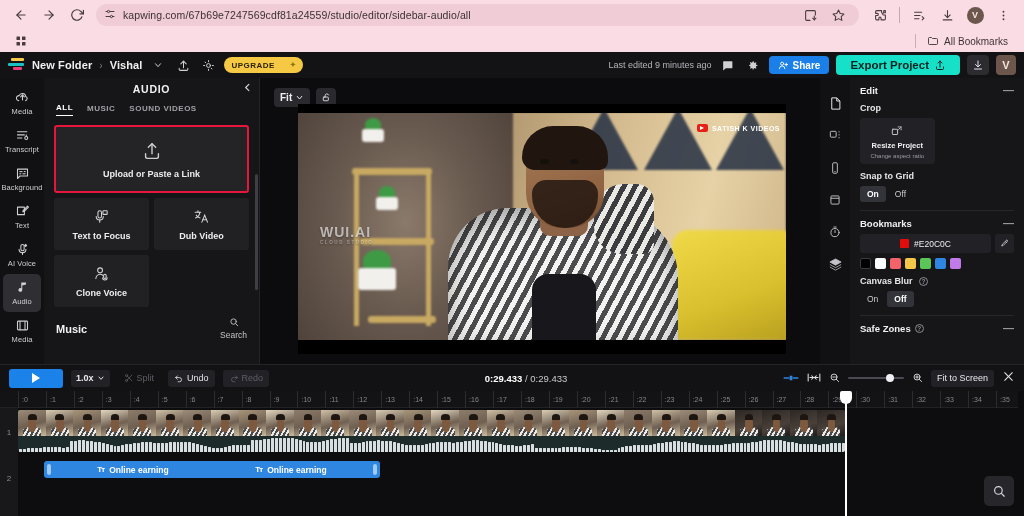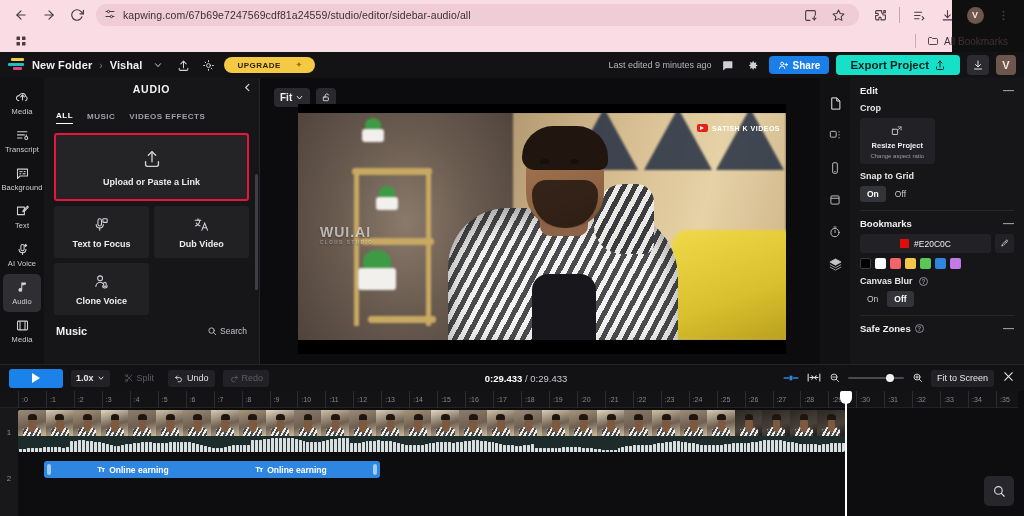--- a/index.html
+++ b/index.html
@@ -8,21 +8,21 @@
     overflow: hidden;
     background: #0f0f0f;
     font-family: "Liberation Sans", sans-serif;
     color: #e8e8e8;
     -webkit-font-smoothing: antialiased;
   }
   .app { position: relative; width: 1024px; height: 516px; }
 
   
   .browser {
-    position: absolute; left: 0; top: 0; width: 952px; height: 52px;
+    position: absolute; left: 0; top: 0; width: 1024px; height: 52px;
     background: #fadce4;
   }
   .bnav {
     position: absolute; left: 0; top: 0; width: 1024px; height: 30px;
     display: flex; align-items: center; gap: 2px; padding: 0 8px;
   }
   .bbtn {
     width: 26px; height: 26px; border-radius: 50%;
     display: flex; align-items: center; justify-content: center;
     color: #4a3b40; flex: 0 0 auto;
@@ -65,21 +65,21 @@
   .logo i { display: block; height: 3px; border-radius: 1px; }
   .logo i:nth-child(1) { width: 13px; background: #f7c948; margin-left: 3px; }
   .logo i:nth-child(2) { width: 16px; background: #19c3c3; }
   .logo i:nth-child(3) { width: 9px; background: #e8407a; margin-left: 5px; }
   .crumb { font-size: 11px; color: #f0f0f0; font-weight: bold; letter-spacing: .1px; }
   .crumb-sep { font-size: 10px; color: #7b7b80; }
   .hicon { width: 18px; height: 18px; display: flex; align-items: center; justify-content: center; color: #cfcfd4; }
   .upgrade {
     height: 16px; background: #f6c945; color: #2b2208; border-radius: 9px;
     font-size: 8px; font-weight: bold; letter-spacing: .5px;
-    display: flex; align-items: center; padding: 0 13px; gap: 15px;
+    display: flex; align-items: center; padding: 0 7px; gap: 15px;
   }
   .upg-spark { font-size: 7px; color: #8a6f16; }
   .hdr-right { margin-left: auto; display: flex; align-items: center; gap: 7px; }
   .lastedit { font-size: 9px; color: #b4b4ba; }
   .share-btn {
     height: 18px; background: #1a7fe8; border-radius: 4px; color: #fff;
     font-size: 10px; font-weight: bold; display: flex; align-items: center;
     padding: 0 9px; gap: 4px;
   }
   .export-btn {
@@ -116,21 +116,21 @@
     position: absolute; left: 44px; top: 78px; width: 216px; height: 286px;
     background: #161618; border-right: 1px solid #242428;
   }
   .panel-title {
     height: 22px; display: flex; align-items: center; justify-content: center;
     font-size: 10.5px; font-weight: bold; letter-spacing: .7px; color: #f2f2f4;
     position: relative;
   }
   .panel-collapse { position: absolute; right: 6px; top: 4px; color: #d8d8dc; }
   .tabs { display: flex; align-items: center; gap: 14px; padding: 3px 12px 0; }
-  .tab { font-size: 8px; font-weight: bold; letter-spacing: .5px; color: #a0a0a8; padding-bottom: 3px; margin-top: 8px; }
+  .tab { font-size: 8px; font-weight: bold; letter-spacing: .5px; color: #a0a0a8; padding-bottom: 3px; }
   .tab.active { color: #fff; border-bottom: 1.5px solid #fff; }
   .upload-box {
     margin: 9px 10px 0; height: 68px; background: #242427;
     border: 2px solid #e8163c; border-radius: 3px;
     display: flex; flex-direction: column; align-items: center;
     justify-content: center; gap: 7px;
   }
   .upload-label { font-size: 9px; font-weight: bold; color: #ececed; }
   .grid2 { display: grid; grid-template-columns: 1fr 1fr; gap: 5px; padding: 5px 10px 0; }
   .tile {
@@ -138,21 +138,21 @@
     display: flex; flex-direction: column; align-items: center;
     justify-content: center; gap: 6px; color: #d5d5da;
   }
   .tile-label { font-size: 9px; font-weight: bold; color: #ededee; }
   .music-row {
     display: flex; align-items: center; padding: 10px 12px 0;
   }
   .music-title { font-size: 11px; font-weight: bold; color: #f2f2f4; }
   .music-search {
     margin-left: auto; font-size: 8.5px; color: #c3c3c9;
-    display: flex; align-items: center; gap: 3px;
+    display: flex; align-items: center; gap: 3px; flex-direction: column;
   }
   .panel-scroll {
     position: absolute; right: 1px; top: 96px; width: 3px; height: 116px;
     background: #3e3e44; border-radius: 2px;
   }
 
   
   .canvas {
     position: absolute; left: 260px; top: 78px; width: 560px; height: 286px;
     background: #0c0c0e;
@@ -655,21 +655,21 @@
       <span>AUDIO</span>
       <span class="panel-collapse">
         <svg width="11" height="11" viewBox="0 0 24 24" fill="none" stroke="currentColor" stroke-width="2.4" stroke-linecap="round" stroke-linejoin="round">
             <polyline points="15 5 8 12 15 19"></polyline>
           </svg>
       </span>
     </div>
     <div class="tabs">
       <span class="tab active">ALL</span>
       <span class="tab">MUSIC</span>
-      <span class="tab">VIDEOS EFFECTS</span>
+      <span class="tab">SOUND VIDEOS</span>
     </div>
     <div class="upload-box">
       <svg width="22" height="22" viewBox="0 0 24 24" fill="none" stroke="#cfcfd4" stroke-width="1.5" stroke-linecap="round" stroke-linejoin="round">
           <path d="M12 15V4"></path>
           <polyline points="8 8 12 4 16 8"></polyline>
           <path d="M5 15v3a2 2 0 0 0 2 2h10a2 2 0 0 0 2-2v-3"></path>
         </svg>
       <span class="upload-label">Upload or Paste a Link</span>
     </div>
     <div class="grid2">

